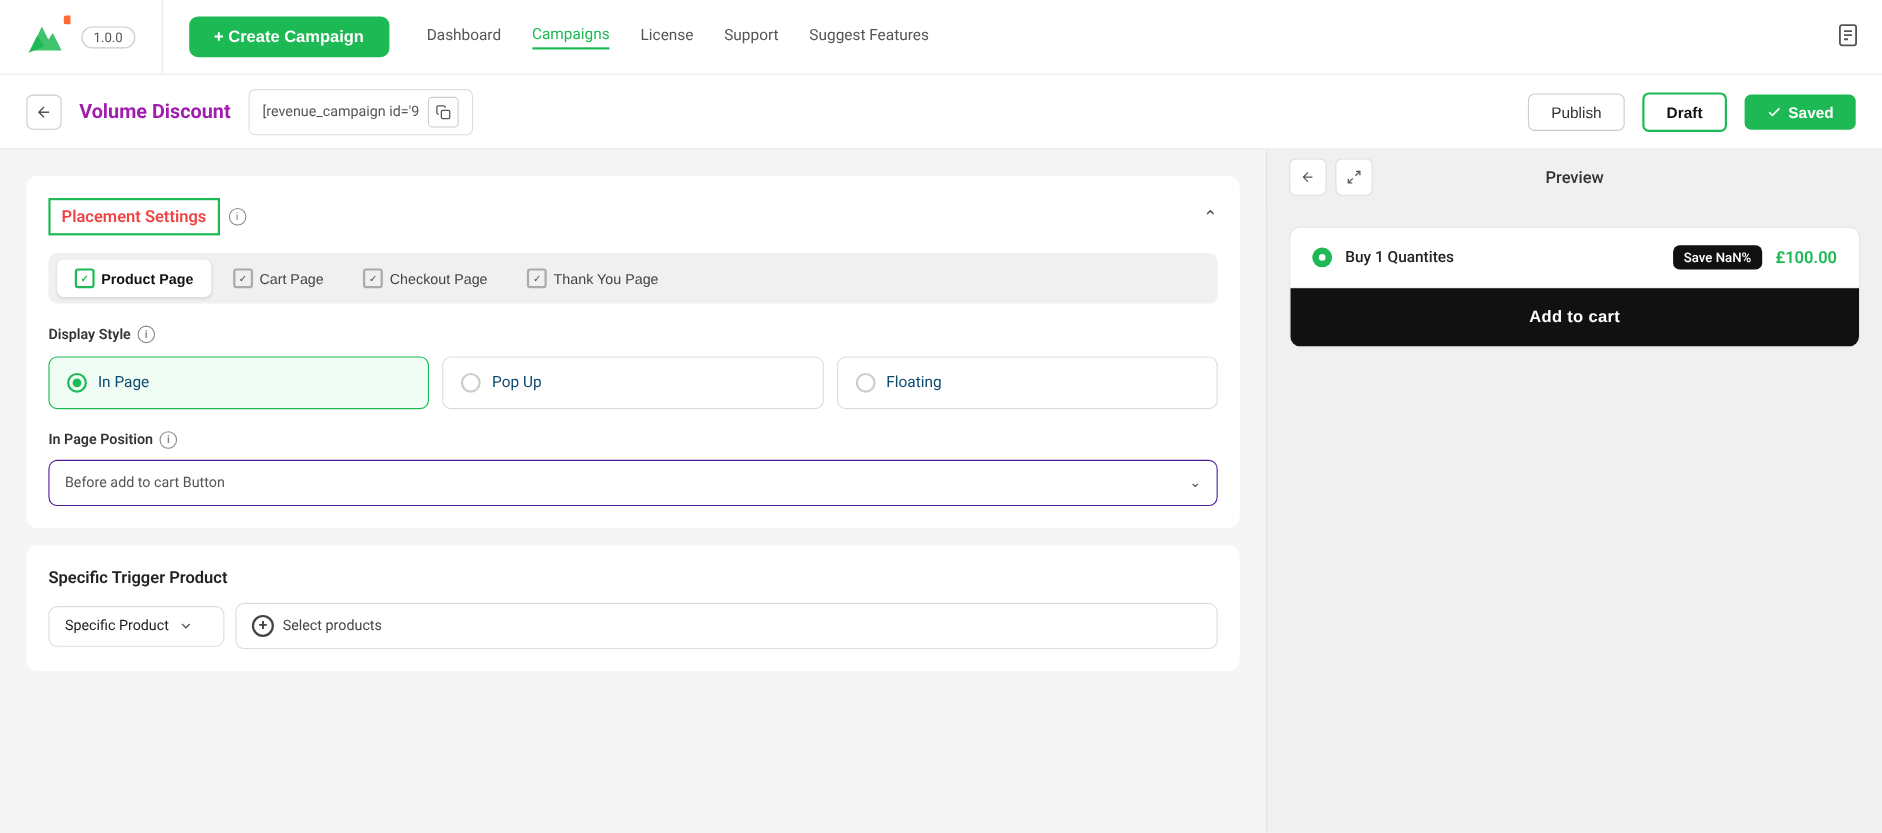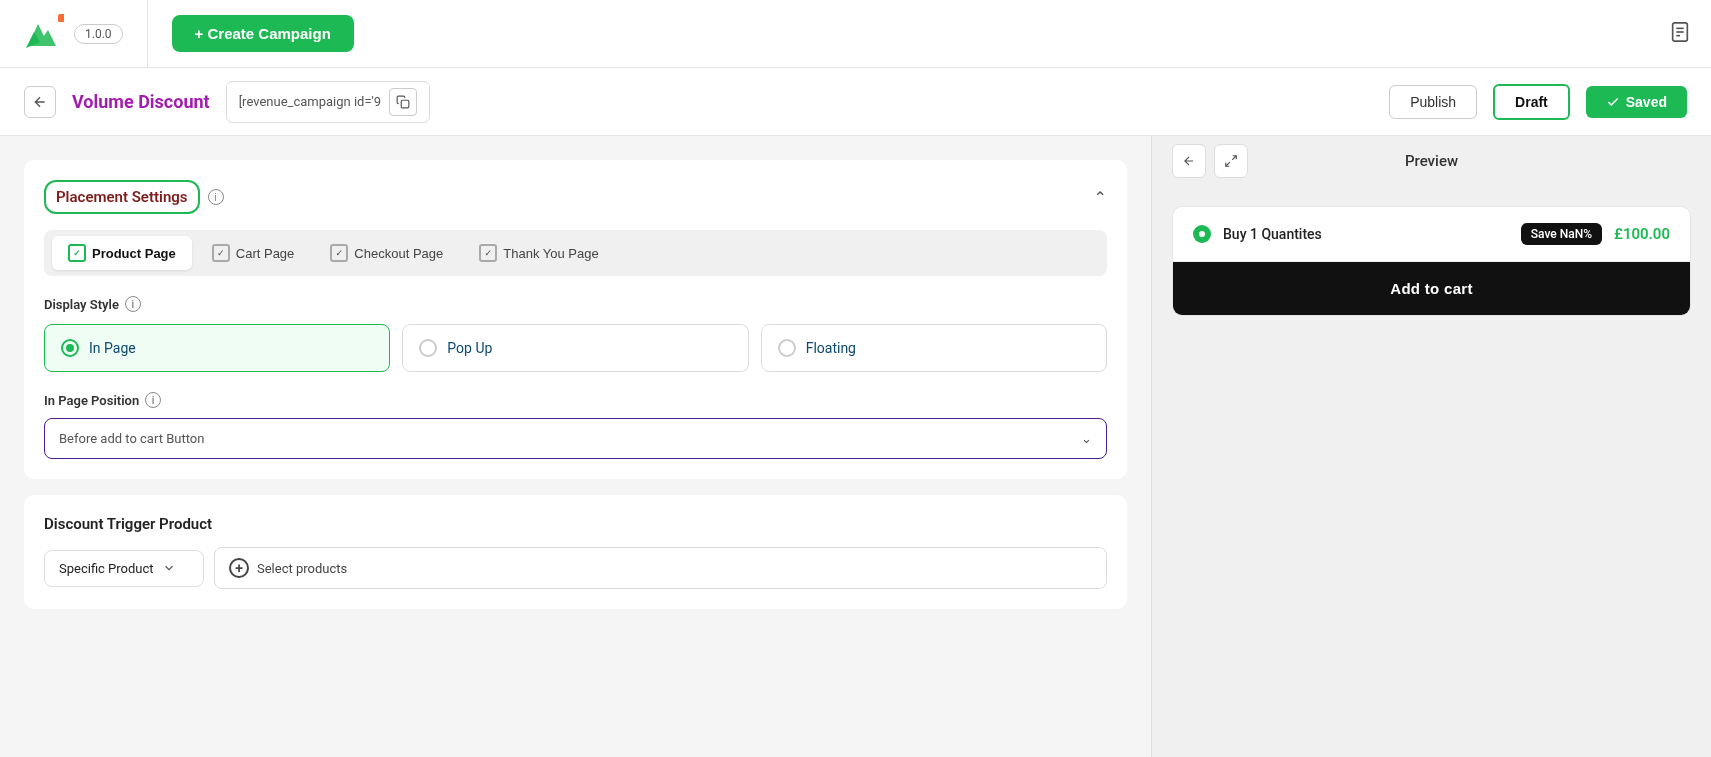--- a/index.html
+++ b/index.html
@@ -31,21 +31,21 @@
 
     
     .main-layout { display: flex; height: calc(100vh - 136px); overflow: hidden; }
     .left-panel { flex: 1; overflow-y: auto; padding: 24px; background: #f5f5f5; }
     .right-panel { width: 560px; background: #f0f0f0; border-left: 1px solid #e0e0e0; display: flex; flex-direction: column; }
 
     
     .section-card { background: #fff; border-radius: 10px; padding: 20px; margin-bottom: 16px; }
     .section-header { display: flex; align-items: center; justify-content: space-between; margin-bottom: 16px; }
     .section-title-area { display: flex; align-items: center; gap: 8px; }
-    .section-title { font-size: 15px; font-weight: 600; color: #7f1d1d; border: 2px solid #1db954; border-radius: 12px; padding: 6px 10px; }
+    .section-title { font-size: 15px; font-weight: 600; color: #ef4444; border: 2px solid #1db954; border-radius: 0; padding: 6px 10px; }
     .info-icon { width: 16px; height: 16px; border-radius: 50%; border: 1.5px solid #888; display: inline-flex; align-items: center; justify-content: center; font-size: 10px; color: #888; cursor: pointer; }
     .chevron-up { font-size: 16px; color: #555; cursor: pointer; }
 
     
     .page-tabs { display: flex; gap: 4px; background: #f0f0f0; border-radius: 8px; padding: 6px 8px; margin-bottom: 20px; }
     .page-tab { display: flex; align-items: center; gap: 6px; padding: 8px 16px; border-radius: 6px; cursor: pointer; font-size: 13px; color: #444; background: transparent; border: none; }
     .page-tab.active { background: #fff; font-weight: 600; color: #111; box-shadow: 0 1px 3px rgba(0,0,0,0.1); }
     .page-tab-icon { width: 18px; height: 18px; border: 2px solid #aaa; border-radius: 3px; display: inline-flex; align-items: center; justify-content: center; font-size: 9px; }
     .page-tab.active .page-tab-icon { border-color: #1db954; color: #1db954; }
 
@@ -91,20 +91,27 @@
   <div class="logo-area">
     <svg class="logo-svg" viewBox="0 0 44 44">
       <path d="M8 34 L18 12 L24 24 L28 18 L36 34Z" fill="#1db954" opacity="0.85"></path>
       <path d="M6 36 L14 20 L20 30Z" fill="#1db954"></path>
       <rect x="60" y="2" width="8" height="8" rx="2" fill="#ff6b35" transform="translate(-22 0)"></rect>
       <text x="38" y="10" font-size="6" fill="#ff6b35" font-weight="bold">BETA</text>
     </svg>
     <span class="version-badge">1.0.0</span>
   </div>
   <button class="create-btn">+ Create Campaign</button>
+  <div class="nav-links">
+    <a class="nav-link">Dashboard</a>
+    <a class="nav-link active">Campaigns</a>
+    <a class="nav-link">License</a>
+    <a class="nav-link">Support</a>
+    <a class="nav-link">Suggest Features</a>
+  </div>
   <div class="nav-spacer"></div>
   <span class="doc-icon">
     <svg width="22" height="22" viewBox="0 0 24 24" fill="none" stroke="#555" stroke-width="1.8">
       <rect x="4" y="2" width="16" height="20" rx="2"></rect>
       <line x1="8" y1="8" x2="16" y2="8"></line>
       <line x1="8" y1="12" x2="16" y2="12"></line>
       <line x1="8" y1="16" x2="12" y2="16"></line>
     </svg>
   </span>
 </nav>
@@ -191,21 +198,21 @@
         <span>In Page Position</span>
         <span class="info-icon">i</span>
       </div>
       <div class="position-select">
         <span>Before add to cart Button</span>
         <span>⌄</span>
       </div>
     </div>
 
     <div class="section-card">
-      <div class="trigger-label">Discount Trigger Product</div>
+      <div class="trigger-label">Specific Trigger Product</div>
       <div class="trigger-row">
         <div class="specific-product-select">
           <span>Specific Product</span>
           <svg width="14" height="14" viewBox="0 0 24 24" fill="none" stroke="#555" stroke-width="2">
               <polyline points="6 9 12 15 18 9"></polyline>
             </svg>
         </div>
         <div class="select-products-btn">
           <div class="plus-circle">+</div>
           <span>Select products</span>

